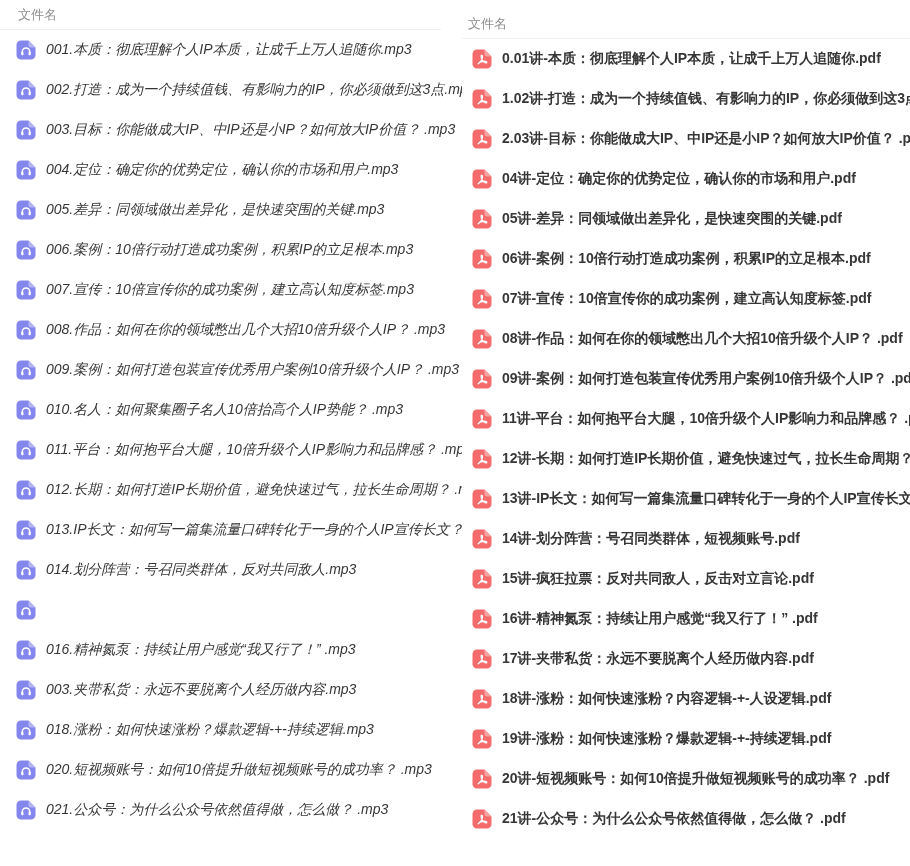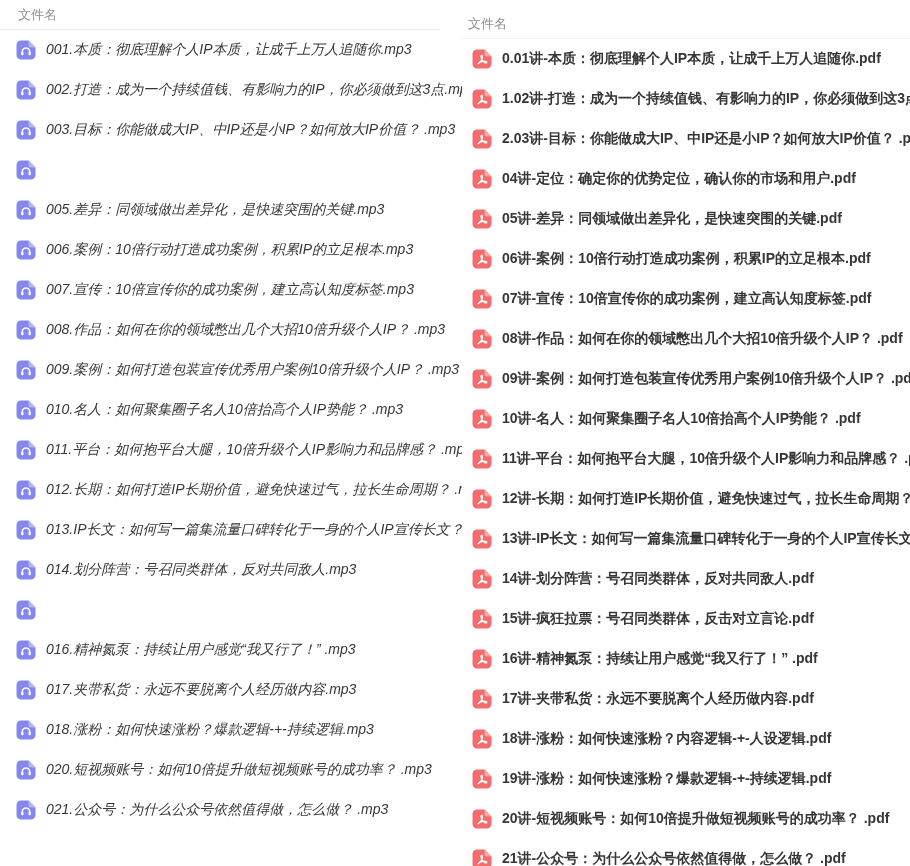--- a/index.html
+++ b/index.html
@@ -92,20 +92,21 @@
   <div class="row">
     <span class="icon">
       <svg width="20" height="20" viewBox="0 0 20 20" xmlns="http://www.w3.org/2000/svg">
         <path class="audio-body" d="M5 0.5 H12.5 L19.5 7.5 V15 A4.5 4.5 0 0 1 15 19.5 H5 A4.5 4.5 0 0 1 0.5 15 V5 A4.5 4.5 0 0 1 5 0.5 Z"></path>
         <path class="audio-fold" d="M12.5 0.5 L19.5 7.5 H15 A2.5 2.5 0 0 1 12.5 5 Z"></path>
         <path d="M6.3 13.8 V11.6 A3.7 3.7 0 0 1 13.7 11.6 V13.8" fill="none" stroke="#ffffff" stroke-width="1.5" stroke-linecap="round"></path>
         <rect x="5.2" y="11.8" width="2.3" height="3.6" rx="1.15" fill="#ffffff"></rect>
         <rect x="12.5" y="11.8" width="2.3" height="3.6" rx="1.15" fill="#ffffff"></rect>
       </svg>
     </span>
+    <span class="file-name">004.定位：确定你的优势定位，确认你的市场和用户.mp3</span>
   </div>
 
   <div class="row">
     <span class="icon">
       <svg width="20" height="20" viewBox="0 0 20 20" xmlns="http://www.w3.org/2000/svg">
         <path class="audio-body" d="M5 0.5 H12.5 L19.5 7.5 V15 A4.5 4.5 0 0 1 15 19.5 H5 A4.5 4.5 0 0 1 0.5 15 V5 A4.5 4.5 0 0 1 5 0.5 Z"></path>
         <path class="audio-fold" d="M12.5 0.5 L19.5 7.5 H15 A2.5 2.5 0 0 1 12.5 5 Z"></path>
         <path d="M6.3 13.8 V11.6 A3.7 3.7 0 0 1 13.7 11.6 V13.8" fill="none" stroke="#ffffff" stroke-width="1.5" stroke-linecap="round"></path>
         <rect x="5.2" y="11.8" width="2.3" height="3.6" rx="1.15" fill="#ffffff"></rect>
         <rect x="12.5" y="11.8" width="2.3" height="3.6" rx="1.15" fill="#ffffff"></rect>
@@ -259,21 +260,21 @@
   <div class="row">
     <span class="icon">
       <svg width="20" height="20" viewBox="0 0 20 20" xmlns="http://www.w3.org/2000/svg">
         <path class="audio-body" d="M5 0.5 H12.5 L19.5 7.5 V15 A4.5 4.5 0 0 1 15 19.5 H5 A4.5 4.5 0 0 1 0.5 15 V5 A4.5 4.5 0 0 1 5 0.5 Z"></path>
         <path class="audio-fold" d="M12.5 0.5 L19.5 7.5 H15 A2.5 2.5 0 0 1 12.5 5 Z"></path>
         <path d="M6.3 13.8 V11.6 A3.7 3.7 0 0 1 13.7 11.6 V13.8" fill="none" stroke="#ffffff" stroke-width="1.5" stroke-linecap="round"></path>
         <rect x="5.2" y="11.8" width="2.3" height="3.6" rx="1.15" fill="#ffffff"></rect>
         <rect x="12.5" y="11.8" width="2.3" height="3.6" rx="1.15" fill="#ffffff"></rect>
       </svg>
     </span>
-    <span class="file-name">017.夹带私货：永远不要脱离个人经历做内容.mp3</span>
+    <span class="file-name">003.夹带私货：永远不要脱离个人经历做内容.mp3</span>
   </div>
 
 
   <div class="row">
     <span class="icon">
       <svg width="20" height="20" viewBox="0 0 20 20" xmlns="http://www.w3.org/2000/svg">
         <path class="audio-body" d="M5 0.5 H12.5 L19.5 7.5 V15 A4.5 4.5 0 0 1 15 19.5 H5 A4.5 4.5 0 0 1 0.5 15 V5 A4.5 4.5 0 0 1 5 0.5 Z"></path>
         <path class="audio-fold" d="M12.5 0.5 L19.5 7.5 H15 A2.5 2.5 0 0 1 12.5 5 Z"></path>
         <path d="M6.3 13.8 V11.6 A3.7 3.7 0 0 1 13.7 11.6 V13.8" fill="none" stroke="#ffffff" stroke-width="1.5" stroke-linecap="round"></path>
         <rect x="5.2" y="11.8" width="2.3" height="3.6" rx="1.15" fill="#ffffff"></rect>
@@ -406,30 +407,20 @@
     <span class="icon">
       <svg width="20" height="20" viewBox="0 0 20 20" xmlns="http://www.w3.org/2000/svg">
         <path class="pdf-body" d="M5 0.5 H12.5 L19.5 7.5 V15 A4.5 4.5 0 0 1 15 19.5 H5 A4.5 4.5 0 0 1 0.5 15 V5 A4.5 4.5 0 0 1 5 0.5 Z"></path>
         <path class="pdf-fold" d="M12.5 0.5 L19.5 7.5 H15 A2.5 2.5 0 0 1 12.5 5 Z"></path>
         <path d="M6.2 14.8 C8.2 13.6 10.6 10.2 10.4 7.2 C10.3 6.1 9.0 6.2 9.0 7.3 C9.1 9.9 11.2 13.2 13.6 13.9 C14.7 14.2 15.2 13.3 14.4 12.7 C13.0 11.7 9.4 12.2 7.2 13.6" fill="none" stroke="#ffffff" stroke-width="1.3" stroke-linecap="round"></path>
       </svg>
     </span>
     <span class="file-name">09讲-案例：如何打造包装宣传优秀用户案例10倍升级个人IP？ .pdf</span>
   </div>
 
-  <div class="row">
-    <span class="icon">
-      <svg width="20" height="20" viewBox="0 0 20 20" xmlns="http://www.w3.org/2000/svg">
-        <path class="pdf-body" d="M5 0.5 H12.5 L19.5 7.5 V15 A4.5 4.5 0 0 1 15 19.5 H5 A4.5 4.5 0 0 1 0.5 15 V5 A4.5 4.5 0 0 1 5 0.5 Z"></path>
-        <path class="pdf-fold" d="M12.5 0.5 L19.5 7.5 H15 A2.5 2.5 0 0 1 12.5 5 Z"></path>
-        <path d="M6.2 14.8 C8.2 13.6 10.6 10.2 10.4 7.2 C10.3 6.1 9.0 6.2 9.0 7.3 C9.1 9.9 11.2 13.2 13.6 13.9 C14.7 14.2 15.2 13.3 14.4 12.7 C13.0 11.7 9.4 12.2 7.2 13.6" fill="none" stroke="#ffffff" stroke-width="1.3" stroke-linecap="round"></path>
-      </svg>
-    </span>
-    <span class="file-name">10讲-名人：如何聚集圈子名人10倍抬高个人IP势能？ .pdf</span>
-  </div>
 
   <div class="row">
     <span class="icon">
       <svg width="20" height="20" viewBox="0 0 20 20" xmlns="http://www.w3.org/2000/svg">
         <path class="pdf-body" d="M5 0.5 H12.5 L19.5 7.5 V15 A4.5 4.5 0 0 1 15 19.5 H5 A4.5 4.5 0 0 1 0.5 15 V5 A4.5 4.5 0 0 1 5 0.5 Z"></path>
         <path class="pdf-fold" d="M12.5 0.5 L19.5 7.5 H15 A2.5 2.5 0 0 1 12.5 5 Z"></path>
         <path d="M6.2 14.8 C8.2 13.6 10.6 10.2 10.4 7.2 C10.3 6.1 9.0 6.2 9.0 7.3 C9.1 9.9 11.2 13.2 13.6 13.9 C14.7 14.2 15.2 13.3 14.4 12.7 C13.0 11.7 9.4 12.2 7.2 13.6" fill="none" stroke="#ffffff" stroke-width="1.3" stroke-linecap="round"></path>
       </svg>
     </span>
     <span class="file-name">11讲-平台：如何抱平台大腿，10倍升级个人IP影响力和品牌感？ .pdf</span>
@@ -458,32 +449,32 @@
   </div>
 
   <div class="row">
     <span class="icon">
       <svg width="20" height="20" viewBox="0 0 20 20" xmlns="http://www.w3.org/2000/svg">
         <path class="pdf-body" d="M5 0.5 H12.5 L19.5 7.5 V15 A4.5 4.5 0 0 1 15 19.5 H5 A4.5 4.5 0 0 1 0.5 15 V5 A4.5 4.5 0 0 1 5 0.5 Z"></path>
         <path class="pdf-fold" d="M12.5 0.5 L19.5 7.5 H15 A2.5 2.5 0 0 1 12.5 5 Z"></path>
         <path d="M6.2 14.8 C8.2 13.6 10.6 10.2 10.4 7.2 C10.3 6.1 9.0 6.2 9.0 7.3 C9.1 9.9 11.2 13.2 13.6 13.9 C14.7 14.2 15.2 13.3 14.4 12.7 C13.0 11.7 9.4 12.2 7.2 13.6" fill="none" stroke="#ffffff" stroke-width="1.3" stroke-linecap="round"></path>
       </svg>
     </span>
-    <span class="file-name">14讲-划分阵营：号召同类群体，反对共同敌人.pdf</span>
-  </div>
-
-  <div class="row">
-    <span class="icon">
-      <svg width="20" height="20" viewBox="0 0 20 20" xmlns="http://www.w3.org/2000/svg">
-        <path class="pdf-body" d="M5 0.5 H12.5 L19.5 7.5 V15 A4.5 4.5 0 0 1 15 19.5 H5 A4.5 4.5 0 0 1 0.5 15 V5 A4.5 4.5 0 0 1 5 0.5 Z"></path>
-        <path class="pdf-fold" d="M12.5 0.5 L19.5 7.5 H15 A2.5 2.5 0 0 1 12.5 5 Z"></path>
-        <path d="M6.2 14.8 C8.2 13.6 10.6 10.2 10.4 7.2 C10.3 6.1 9.0 6.2 9.0 7.3 C9.1 9.9 11.2 13.2 13.6 13.9 C14.7 14.2 15.2 13.3 14.4 12.7 C13.0 11.7 9.4 12.2 7.2 13.6" fill="none" stroke="#ffffff" stroke-width="1.3" stroke-linecap="round"></path>
-      </svg>
-    </span>
-    <span class="file-name">15讲-疯狂拉票：号召同类群体，反击对立言论.pdf</span>
+    <span class="file-name">14讲-划分阵营：号召同类群体，短视频账号.pdf</span>
+  </div>
+
+  <div class="row">
+    <span class="icon">
+      <svg width="20" height="20" viewBox="0 0 20 20" xmlns="http://www.w3.org/2000/svg">
+        <path class="pdf-body" d="M5 0.5 H12.5 L19.5 7.5 V15 A4.5 4.5 0 0 1 15 19.5 H5 A4.5 4.5 0 0 1 0.5 15 V5 A4.5 4.5 0 0 1 5 0.5 Z"></path>
+        <path class="pdf-fold" d="M12.5 0.5 L19.5 7.5 H15 A2.5 2.5 0 0 1 12.5 5 Z"></path>
+        <path d="M6.2 14.8 C8.2 13.6 10.6 10.2 10.4 7.2 C10.3 6.1 9.0 6.2 9.0 7.3 C9.1 9.9 11.2 13.2 13.6 13.9 C14.7 14.2 15.2 13.3 14.4 12.7 C13.0 11.7 9.4 12.2 7.2 13.6" fill="none" stroke="#ffffff" stroke-width="1.3" stroke-linecap="round"></path>
+      </svg>
+    </span>
+    <span class="file-name">15讲-疯狂拉票：反对共同敌人，反击对立言论.pdf</span>
   </div>
 
   <div class="row">
     <span class="icon">
       <svg width="20" height="20" viewBox="0 0 20 20" xmlns="http://www.w3.org/2000/svg">
         <path class="pdf-body" d="M5 0.5 H12.5 L19.5 7.5 V15 A4.5 4.5 0 0 1 15 19.5 H5 A4.5 4.5 0 0 1 0.5 15 V5 A4.5 4.5 0 0 1 5 0.5 Z"></path>
         <path class="pdf-fold" d="M12.5 0.5 L19.5 7.5 H15 A2.5 2.5 0 0 1 12.5 5 Z"></path>
         <path d="M6.2 14.8 C8.2 13.6 10.6 10.2 10.4 7.2 C10.3 6.1 9.0 6.2 9.0 7.3 C9.1 9.9 11.2 13.2 13.6 13.9 C14.7 14.2 15.2 13.3 14.4 12.7 C13.0 11.7 9.4 12.2 7.2 13.6" fill="none" stroke="#ffffff" stroke-width="1.3" stroke-linecap="round"></path>
       </svg>
     </span>

